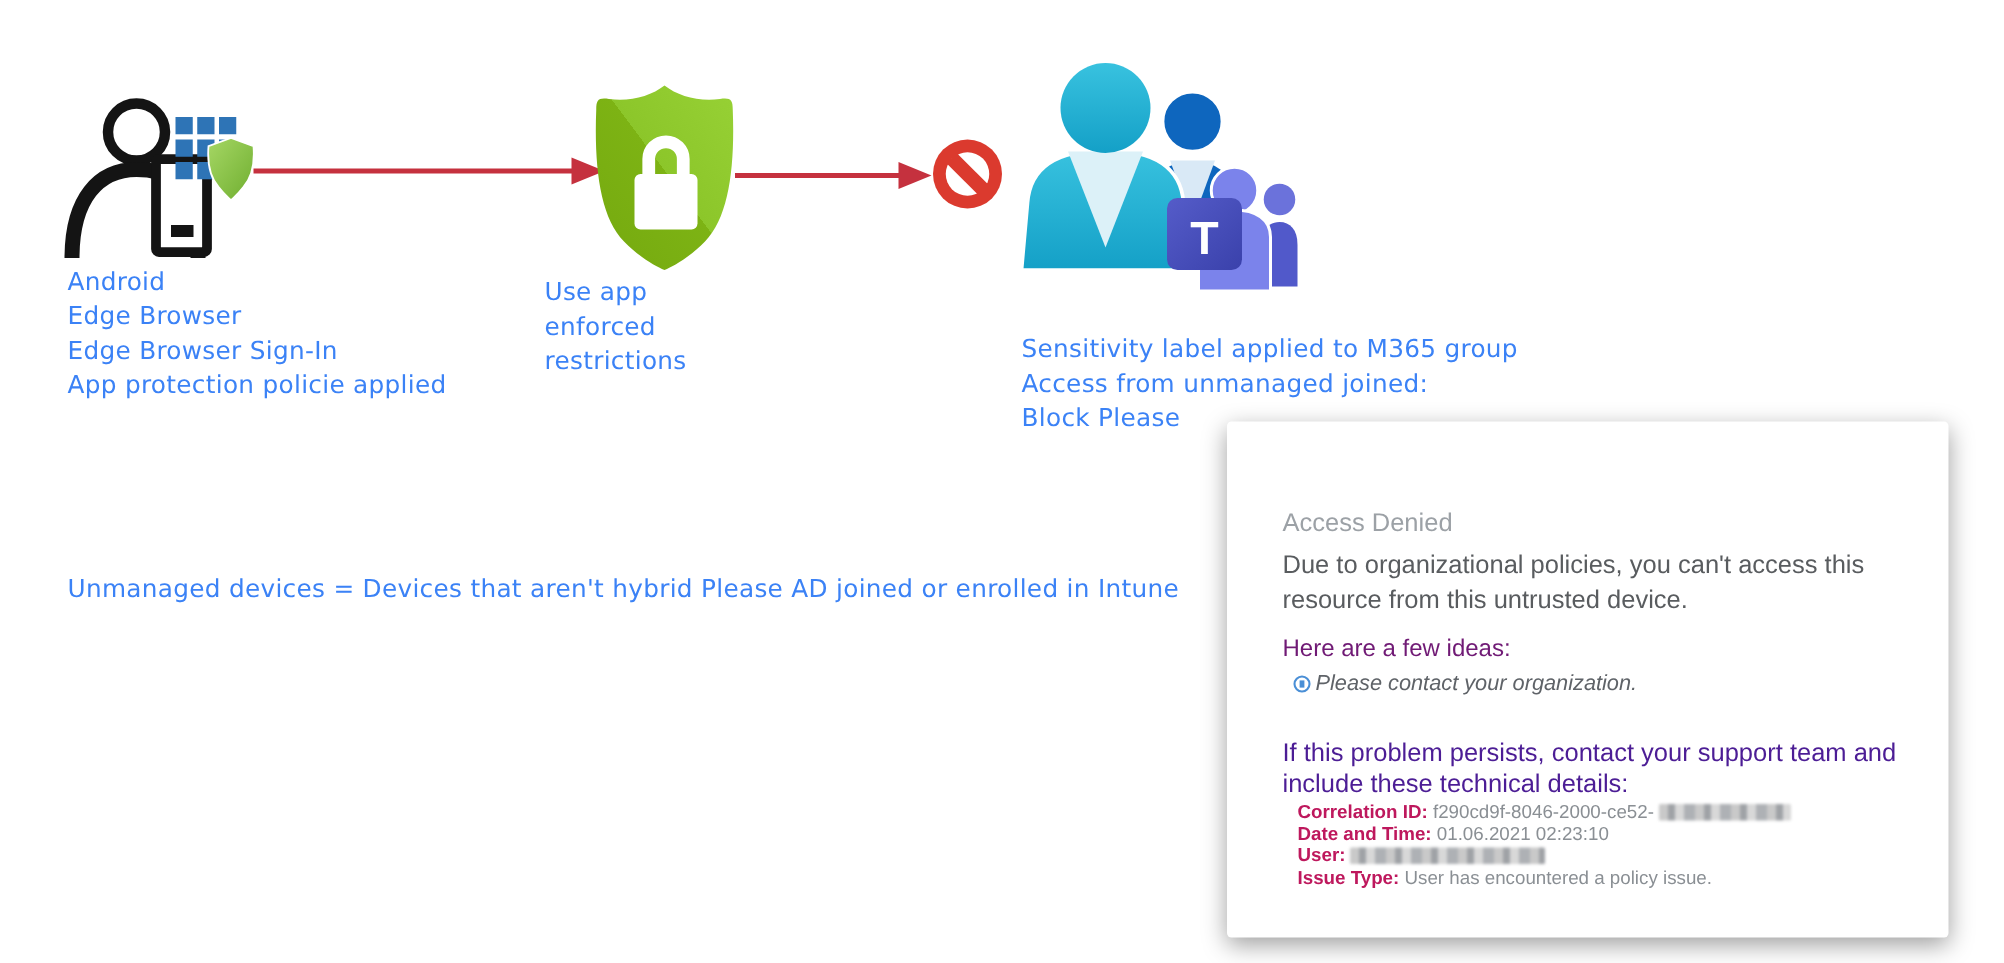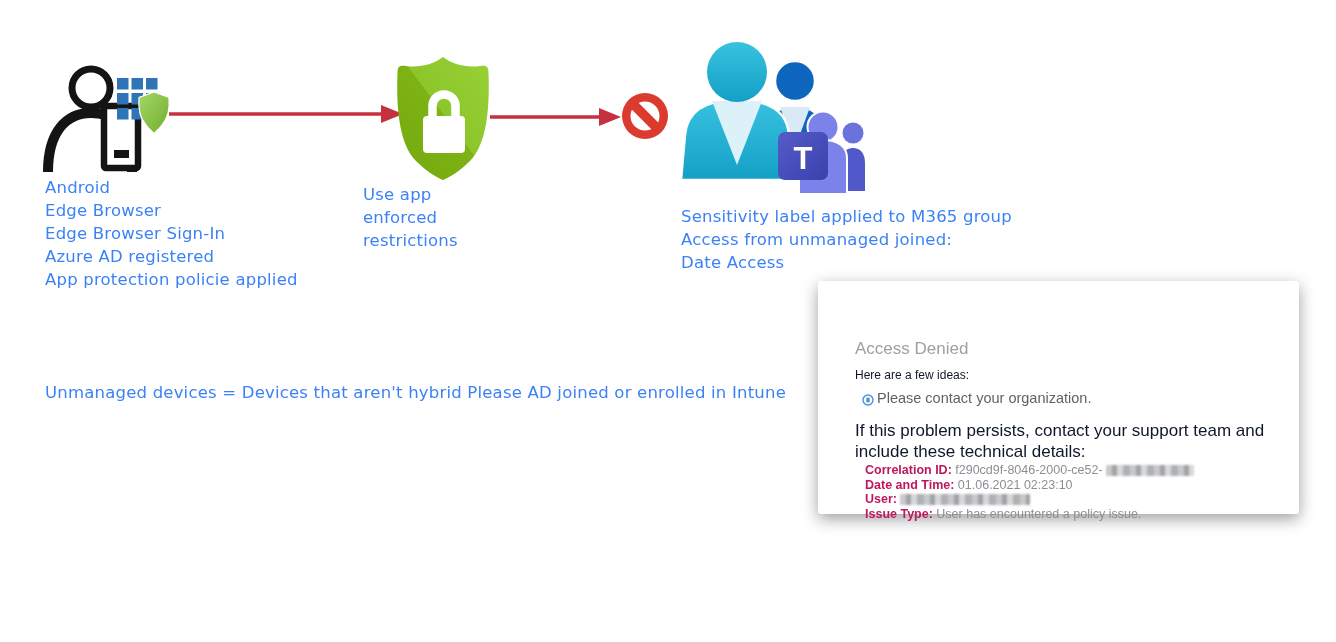--- a/index.html
+++ b/index.html
@@ -2,33 +2,33 @@
 <html><head>
 <meta charset="utf-8">
 <style>
   html,body{margin:0;padding:0;background:#ffffff;}
   .canvas{position:relative;width:1336px;height:642px;background:#ffffff;overflow:hidden;
           font-family:"DejaVu Sans",sans-serif;color:#1a1a1a;}
   .art{position:absolute;left:0;top:0;}
   .lbl{position:absolute;font-size:16.5px;line-height:23px;letter-spacing:0.2px;color:#3b82f6;}
   .device-lbl{left:45px;top:176px;}
   .shield-lbl{left:363px;top:183px;width:160px;}
-  .group-lbl{left:681px;top:205px;}
+  .group-lbl{left:681px;top:221px;}
   .note-lbl{left:45px;top:381px;}
 
-  .dialog{position:absolute;left:818px;top:281px;width:481px;height:233px;box-sizing:border-box;
+  .dialog{position:absolute;left:818px;top:281px;width:481px;height:344px;box-sizing:border-box;
           background:#ffffff;border-radius:3px;box-shadow:0 5px 16px rgba(0,0,0,.38);
           padding:58px 24px 0 37px;font-family:"Liberation Sans",sans-serif;}
   .dlg-title{font-size:17px;line-height:20px;color:#9CA1A6;margin-bottom:6px;}
   .dlg-msg{font-size:17px;line-height:23px;color:#595C5F;width:432px;margin-bottom:12px;}
-  .dlg-ideas{font-size:12px;line-height:20px;color:#0f172a;margin-bottom:4px;}
-  .dlg-idea-row{margin-left:7px;font-size:14.5px;line-height:19px;color:#5F6368;margin-bottom:12px;
-                display:flex;align-items:center;}
+  .dlg-ideas{font-size:16px;line-height:20px;color:#701a75;margin-bottom:4px;}
+  .dlg-idea-row{margin-left:7px;font-size:14.5px;line-height:19px;color:#5F6368;margin-bottom:25px;
+                display:flex;align-items:flex-start;font-style:italic;}
   .idea-icon{flex:0 0 auto;margin:3px 3px 0 0;}
-  .dlg-support{font-size:17px;line-height:21px;color:#0f172a;width:445px;}
+  .dlg-support{font-size:17px;line-height:21px;color:#4c1d95;width:445px;}
   .dlg-details{margin-left:10px;margin-top:1px;font-size:12.5px;line-height:14.5px;color:#8A8F94;}
   .dlg-details b{color:#be185d;font-weight:bold;}
   .redacted{display:inline-block;height:11px;vertical-align:middle;margin-left:3px;border-radius:1px;
             background:repeating-linear-gradient(90deg,#c9c9c9 0 6px,#9fa2a6 6px 11px,#d8d8d8 11px 17px,#aeb1b5 17px 24px);
             filter:blur(1.2px);}
   .w76{width:88px;} .w130{width:130px;}
 </style>
 </head>
 <body>
 
@@ -121,40 +121,40 @@
       <path d="M799,194 V158 C799,146 809,140 823,140 C837,140 847,146 847,158 V194 Z" fill="#7B83EB" stroke="#ffffff" stroke-width="2"></path>
       <rect x="778" y="132" width="50" height="48" rx="7" fill="url(#gTeamsSq)"></rect>
       <text x="803" y="169" text-anchor="middle" font-family="Liberation Sans, sans-serif" font-size="31" font-weight="bold" fill="#ffffff">T</text>
     </g>
   </svg>
 
   <div class="lbl device-lbl">
     <div>Android</div>
     <div>Edge Browser</div>
     <div>Edge Browser Sign-In</div>
-    <div>Azure AD registered</div>
     <div>App protection policie applied</div>
   </div>
 
   <div class="lbl shield-lbl">
     <div>Use app</div>
     <div>enforced</div>
     <div>restrictions</div>
   </div>
 
   <div class="lbl group-lbl">
     <div>Sensitivity label applied to M365 group</div>
     <div>Access from unmanaged joined:</div>
-    <div>Date Access</div>
+    <div>Block Please</div>
   </div>
 
   <div class="lbl note-lbl">Unmanaged devices = Devices that aren't hybrid Please AD joined or enrolled in Intune</div>
 
   <div class="dialog">
     <div class="dlg-title">Access Denied</div>
+    <div class="dlg-msg">Due to organizational policies, you can't access this resource from this untrusted device.</div>
     <div class="dlg-ideas">Here are a few ideas:</div>
     <div class="dlg-idea-row">
       <svg class="idea-icon" width="12" height="12" viewBox="0 0 12 12">
         <circle cx="6" cy="6" r="5" fill="none" stroke="#4A8FD6" stroke-width="1.4"></circle>
         <rect x="4.4" y="3.6" width="3.2" height="4.8" fill="#4A8FD6"></rect>
       </svg>
       <span>Please contact your organization.</span>
     </div>
     <div class="dlg-support">If this problem persists, contact your support team and include these technical details:</div>
     <div class="dlg-details">

